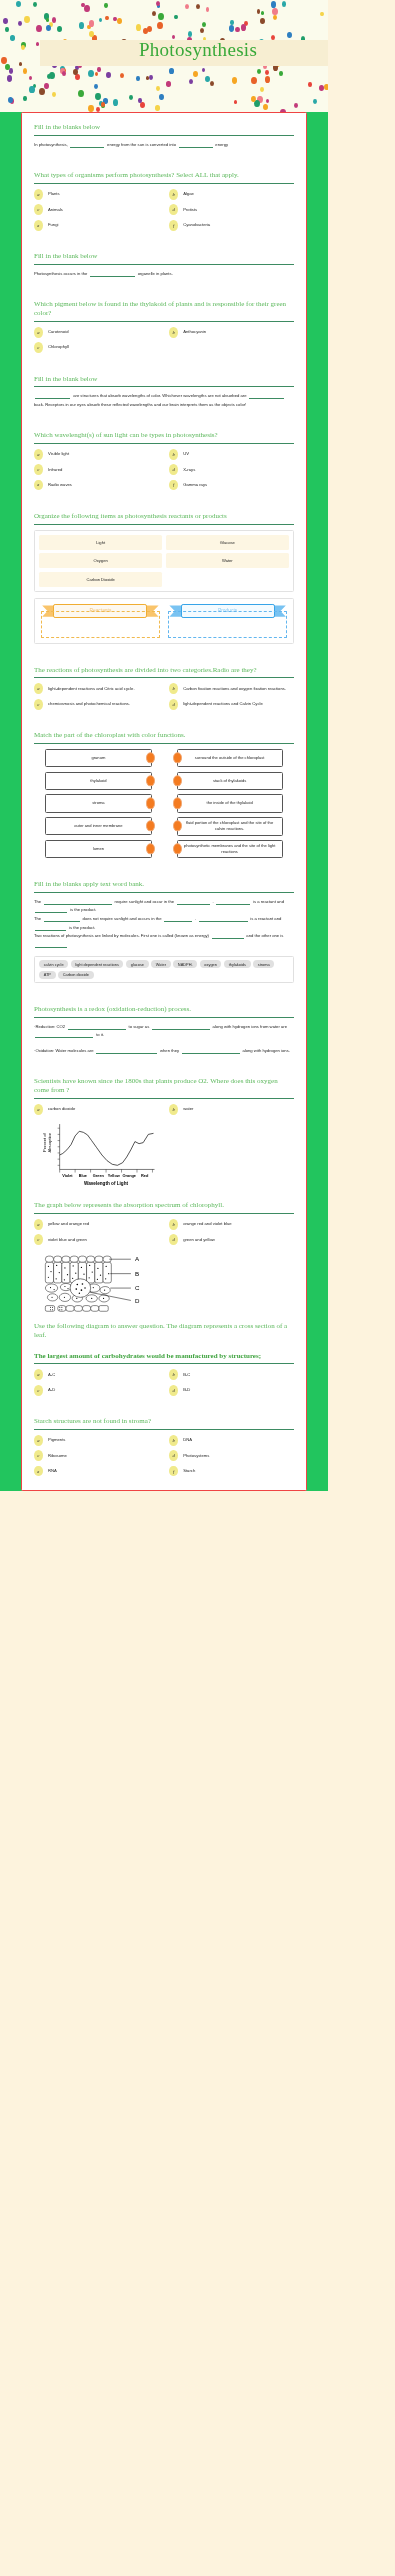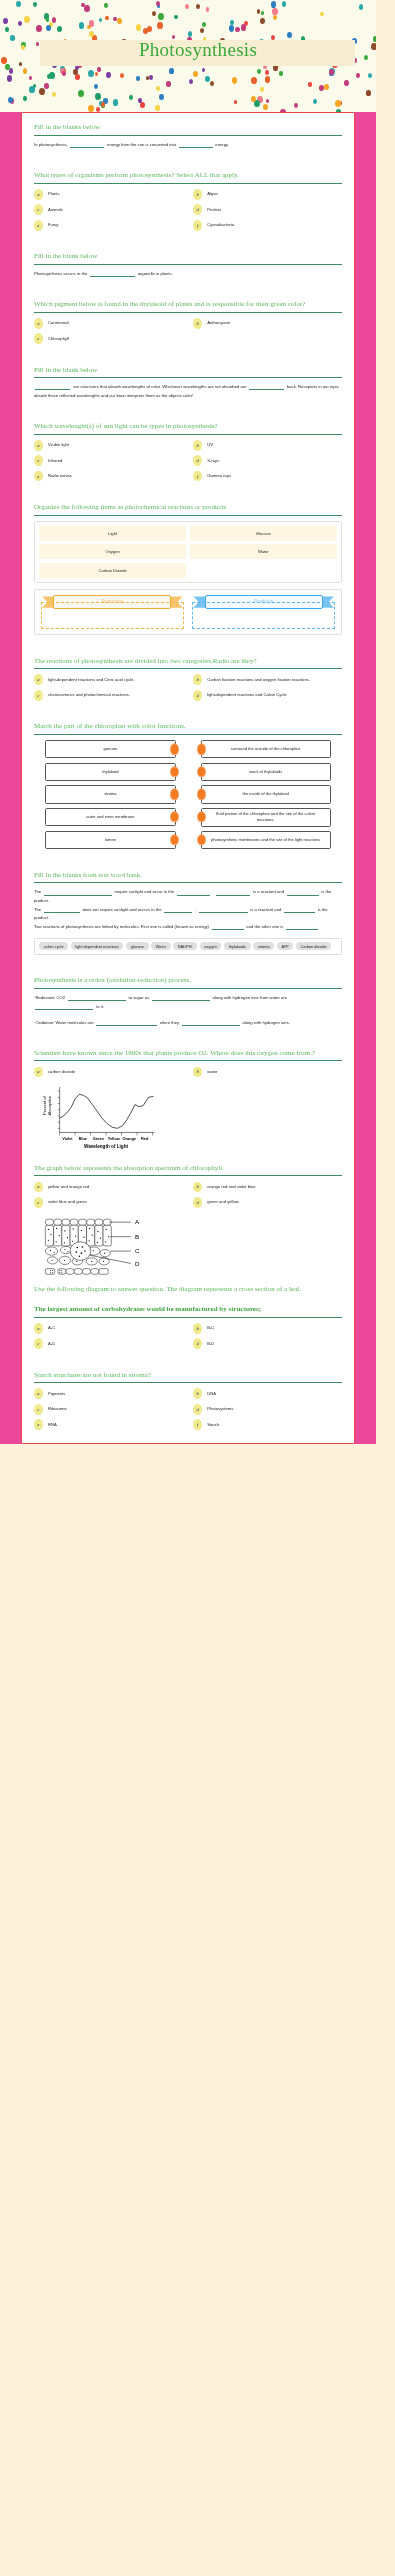--- a/index.html
+++ b/index.html
@@ -2,23 +2,23 @@
 <html style="font-size:8.2px"><head>
 <meta charset="utf-8">
 <style>
   * { box-sizing: border-box; margin: 0; padding: 0; }
   body {
     width: 396px;
     font-family: "Liberation Sans", sans-serif;
     background: #fdf3dd;
   }
   #page {
-    width: 376px;
+    width: 328px;
     position: relative;
-    background: #ec4899;
+    background: #22c55e;
   }
 
   
   .header {
     position: relative;
     height: 112px;
     background: #fbfbec;
     overflow: hidden;
   }
   .confetti { position: absolute; border-radius: 50%; }
@@ -560,21 +560,21 @@
           <span class="opt-label">Radio waves</span>
         </div>
       <div class="opt">
           <span class="opt-badge">f</span>
           <span class="opt-label">Gamma rays</span>
         </div>
     </div>
 
     <div class="spacer"></div>
 
-    <div class="q-title">Organize the following items as photochemical reactants or products</div>
+    <div class="q-title">Organize the following items as photosynthesis reactants or products</div>
     <div class="rule"></div>
     <div class="sort-box">
       <div class="sort-card">Light</div>
       <div class="sort-card">Glucose</div>
       <div class="sort-card">Oxygen</div>
       <div class="sort-card">Water</div>
       <div class="sort-card">Carbon Dioxide</div>
       <div></div>
     </div>
     <div class="dropzones">
@@ -665,21 +665,21 @@
         <div class="knob right"></div>
       </div>
       <div class="match-cell">
         <div class="match-box">photosynthetic membranes and the site of the light reactions</div>
         <div class="knob left"></div>
       </div>
     </div>
 
     <div class="spacer"></div>
 
-    <div class="q-title">Fill in the blanks from text word bank.</div>
+    <div class="q-title">Fill in the blanks apply text word bank.</div>
     <div class="rule"></div>
     <div class="body-text">
       <span>The</span>
       <span class="blank" style="width:68px"></span>
       <span>require sunlight and occur in the</span>
       <span class="blank" style="width:33px"></span>
       <span>.</span>
       <span class="blank" style="width:34px"></span>
       <span>is a reactant and</span>
       <span class="blank" style="width:32px"></span>

